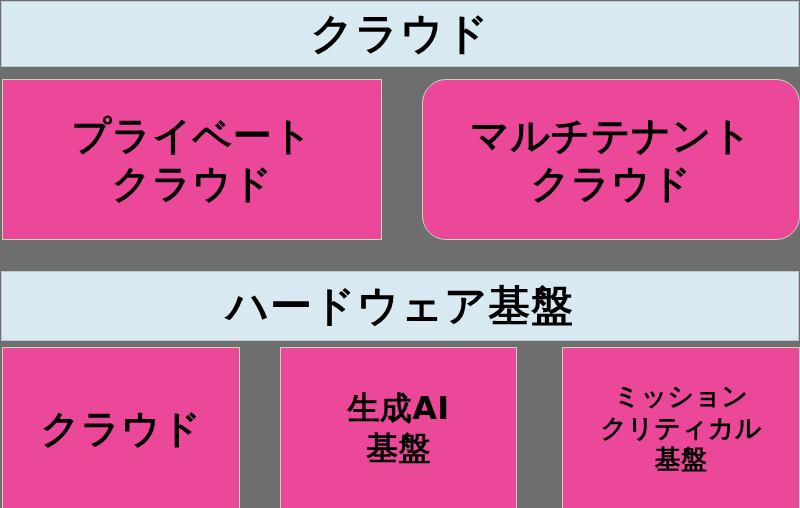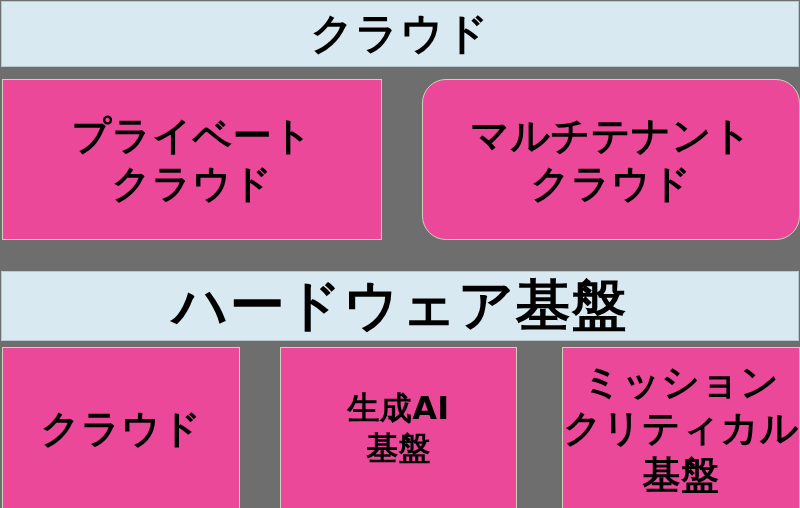--- a/index.html
+++ b/index.html
@@ -80,21 +80,21 @@
   #card-private-cloud .label,
   #card-multitenant-cloud .label { font-size: 39px; }
 
   
   #banner-hardware {
     left: 1px;
     top: 271px;
     width: 798px;
     height: 70px;
   }
-  #banner-hardware .label { font-size: 55px; }
+  #banner-hardware .label { font-size: 42px; }
 
   
   #card-data-foundation {
     left: 2px;
     top: 347px;
     width: 238px;
     height: 163px;
   }
   #card-genai-foundation {
     left: 280px;
@@ -103,21 +103,21 @@
     height: 163px;
   }
   #card-mission-critical {
     left: 562px;
     top: 347px;
     width: 238px;
     height: 163px;
   }
   #card-data-foundation .label { font-size: 39px; }
   #card-genai-foundation .label { font-size: 32px; }
-  #card-mission-critical .label { font-size: 38px; }
+  #card-mission-critical .label { font-size: 26px; }
 </style>
 </head>
 <body>
 
 <div id="diagram">
 
   <div class="banner" id="banner-virtualization">
     <span class="label">クラウド</span>
   </div>
 

